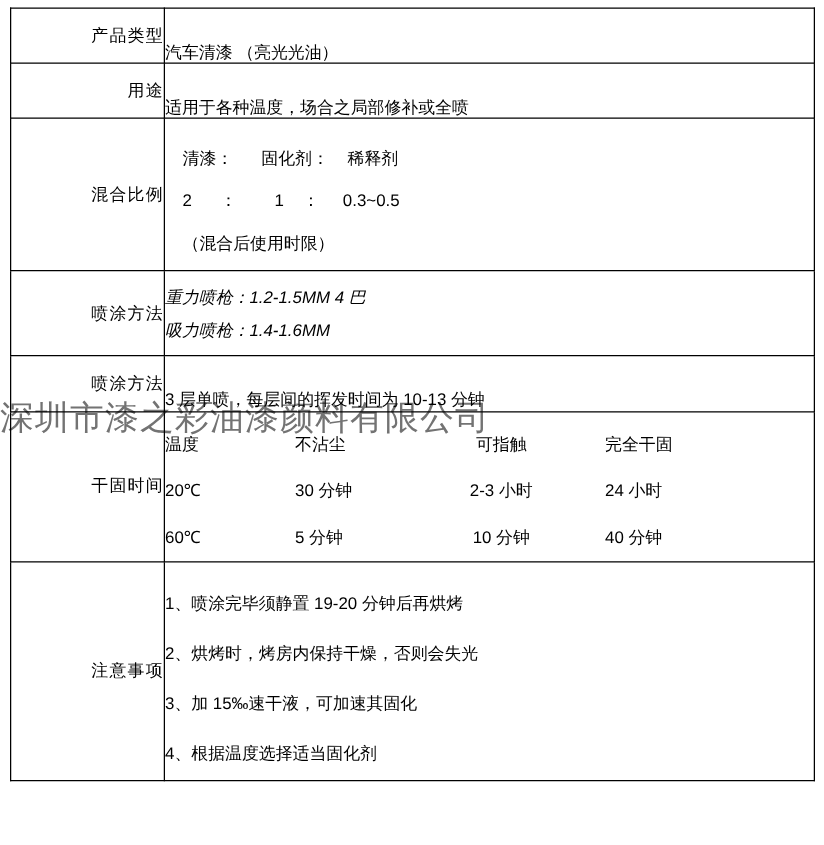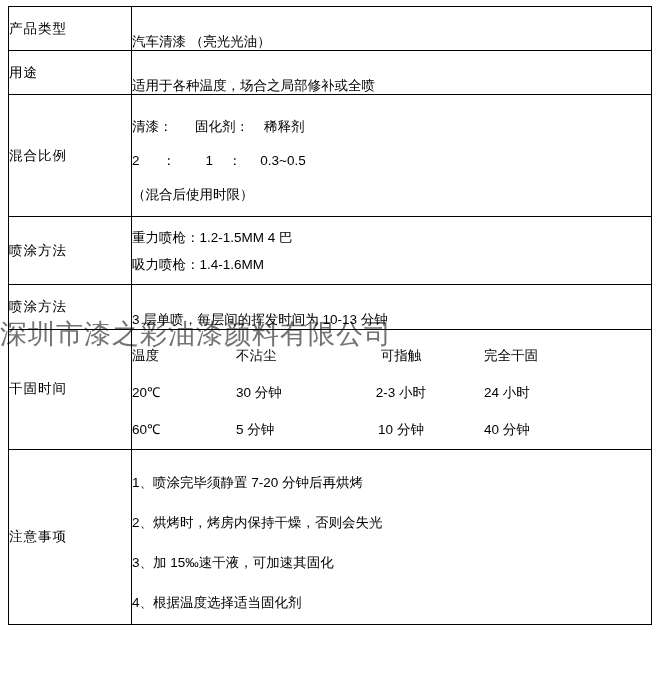--- a/index.html
+++ b/index.html
@@ -49,21 +49,21 @@
   }
   table.spec td {
     border: 1px solid #000000;
     vertical-align: middle;
     font-size: 13.5px;
     padding: 0;
     background: transparent;
   }
   td.label {
     width: 122px;
-    text-align: left;
+    text-align: right;
     letter-spacing: 1px;
   }
   td.value {
     padding: 0 0 0 8px;
   }
   .row-h1 { height: 33px; }
   .row-h2 { height: 40px; }
   .row-mix { height: 122px; }
   .row-h3 { height: 33px; }
   .row-tool { height: 68px; }
@@ -72,29 +72,31 @@
   .row-note { height: 175px; }
 
   .cell-lines {
     display: block;
     padding: 6px 0 6px 0;
   }
   .cell-lines .ln {
     display: block;
     line-height: 27px;
     white-space: nowrap;
+    font-style: italic;
   }
   .mixgrid {
     display: block;
     padding: 10px 0 0 0;
   }
   .mixgrid .ln {
     display: block;
     line-height: 34px;
     white-space: pre;
+    margin-left: 14px;
   }
   .drygrid {
     display: block;
     padding: 6px 0 0 0;
   }
   .drygrid .dr {
     display: flex;
     line-height: 37px;
   }
   .drygrid .dc {
@@ -195,21 +197,21 @@
               <span class="dc c4">40 分钟</span>
             </span>
           </span>
         </td>
       </tr>
 
       <tr class="row-note">
         <td class="label">注意事项</td>
         <td class="value">
           <span class="notes">
-            <span class="nt">1、喷涂完毕须静置 7-20 分钟后再烘烤</span>
+            <span class="nt">1、喷涂完毕须静置 19-20 分钟后再烘烤</span>
             <span class="nt">2、烘烤时，烤房内保持干燥，否则会失光</span>
             <span class="nt">3、加 15‰速干液，可加速其固化</span>
             <span class="nt">4、根据温度选择适当固化剂</span>
           </span>
         </td>
       </tr>
     </tbody>
   </table>
 </div>
 

